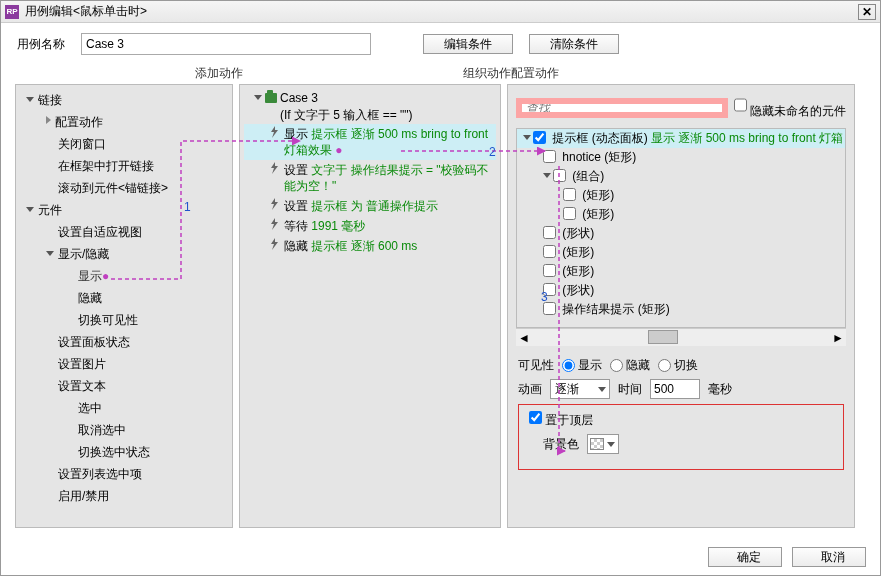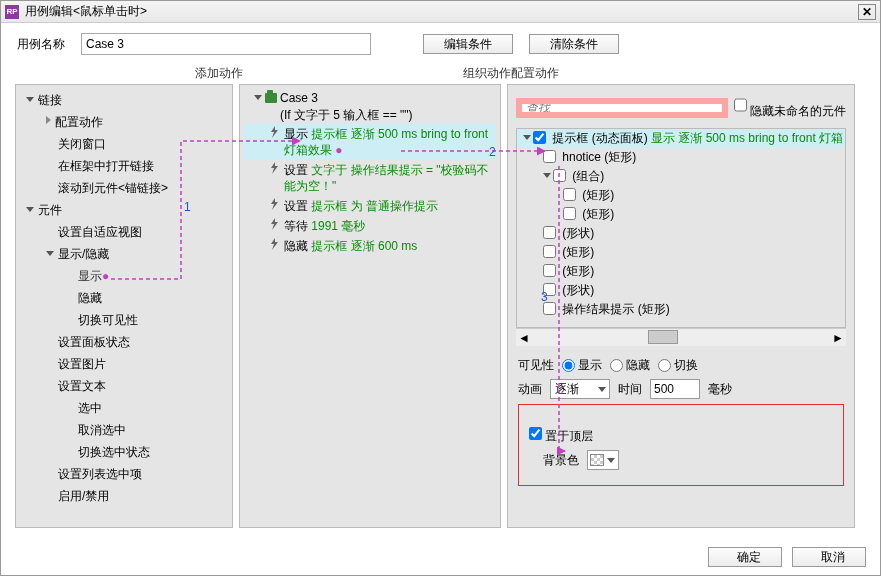--- a/index.html
+++ b/index.html
@@ -40,21 +40,21 @@
 .ei0 { padding-left: 6px; } .ei1 { padding-left: 26px; } .ei2 { padding-left: 46px; }
 .elem-item.sel { background: #cdeef5; }
 .scroll-x { height: 18px; background: #eee; border-top: 1px solid #ccc; margin: 0 8px; position: relative; }
 .scroll-x .thumb { position: absolute; left: 40%; width: 30px; height: 14px; top: 1px; background: #ccc; border: 1px solid #999; }
 .cfg-body { padding: 6px 10px; }
 .row { display: flex; align-items: center; gap: 8px; margin: 5px 0; }
 .radio { display: inline-flex; align-items: center; gap: 3px; }
 .sel-box { height: 20px; border: 1px solid #999; background: #fff; padding: 0 14px 0 4px; position: relative; min-width: 60px; display: inline-flex; align-items: center; }
 .sel-box::after { content: ""; position: absolute; right: 3px; top: 7px; border-top: 5px solid #555; border-left: 4px solid transparent; border-right: 4px solid transparent; }
 .num-inp { width: 50px; height: 20px; border: 1px solid #999; padding: 0 3px; }
-.redbox { border: 1px solid #d33; padding: 22px 10px 10px; margin-top: 4px; }
+.redbox { border: 1px solid #d33; padding: 6px 10px 10px; margin-top: 4px; }
 .footer { position: absolute; bottom: 8px; right: 14px; display: flex; gap: 10px; }
 .footer .btn { width: 74px; }
 .annot { position: absolute; pointer-events: none; }
 svg.bolt-svg { width: 10px; height: 12px; }
 .case-icon { display:inline-block; width:12px; height:10px; background:#3a8a3a; border-radius:1px; vertical-align:-1px; margin-right:3px; position:relative;}
 .case-icon::after{content:"";position:absolute;left:2px;top:-3px;width:6px;height:3px;background:#3a8a3a;border-radius:1px 1px 0 0;}
 </style>
 </head>
 <body>
 

